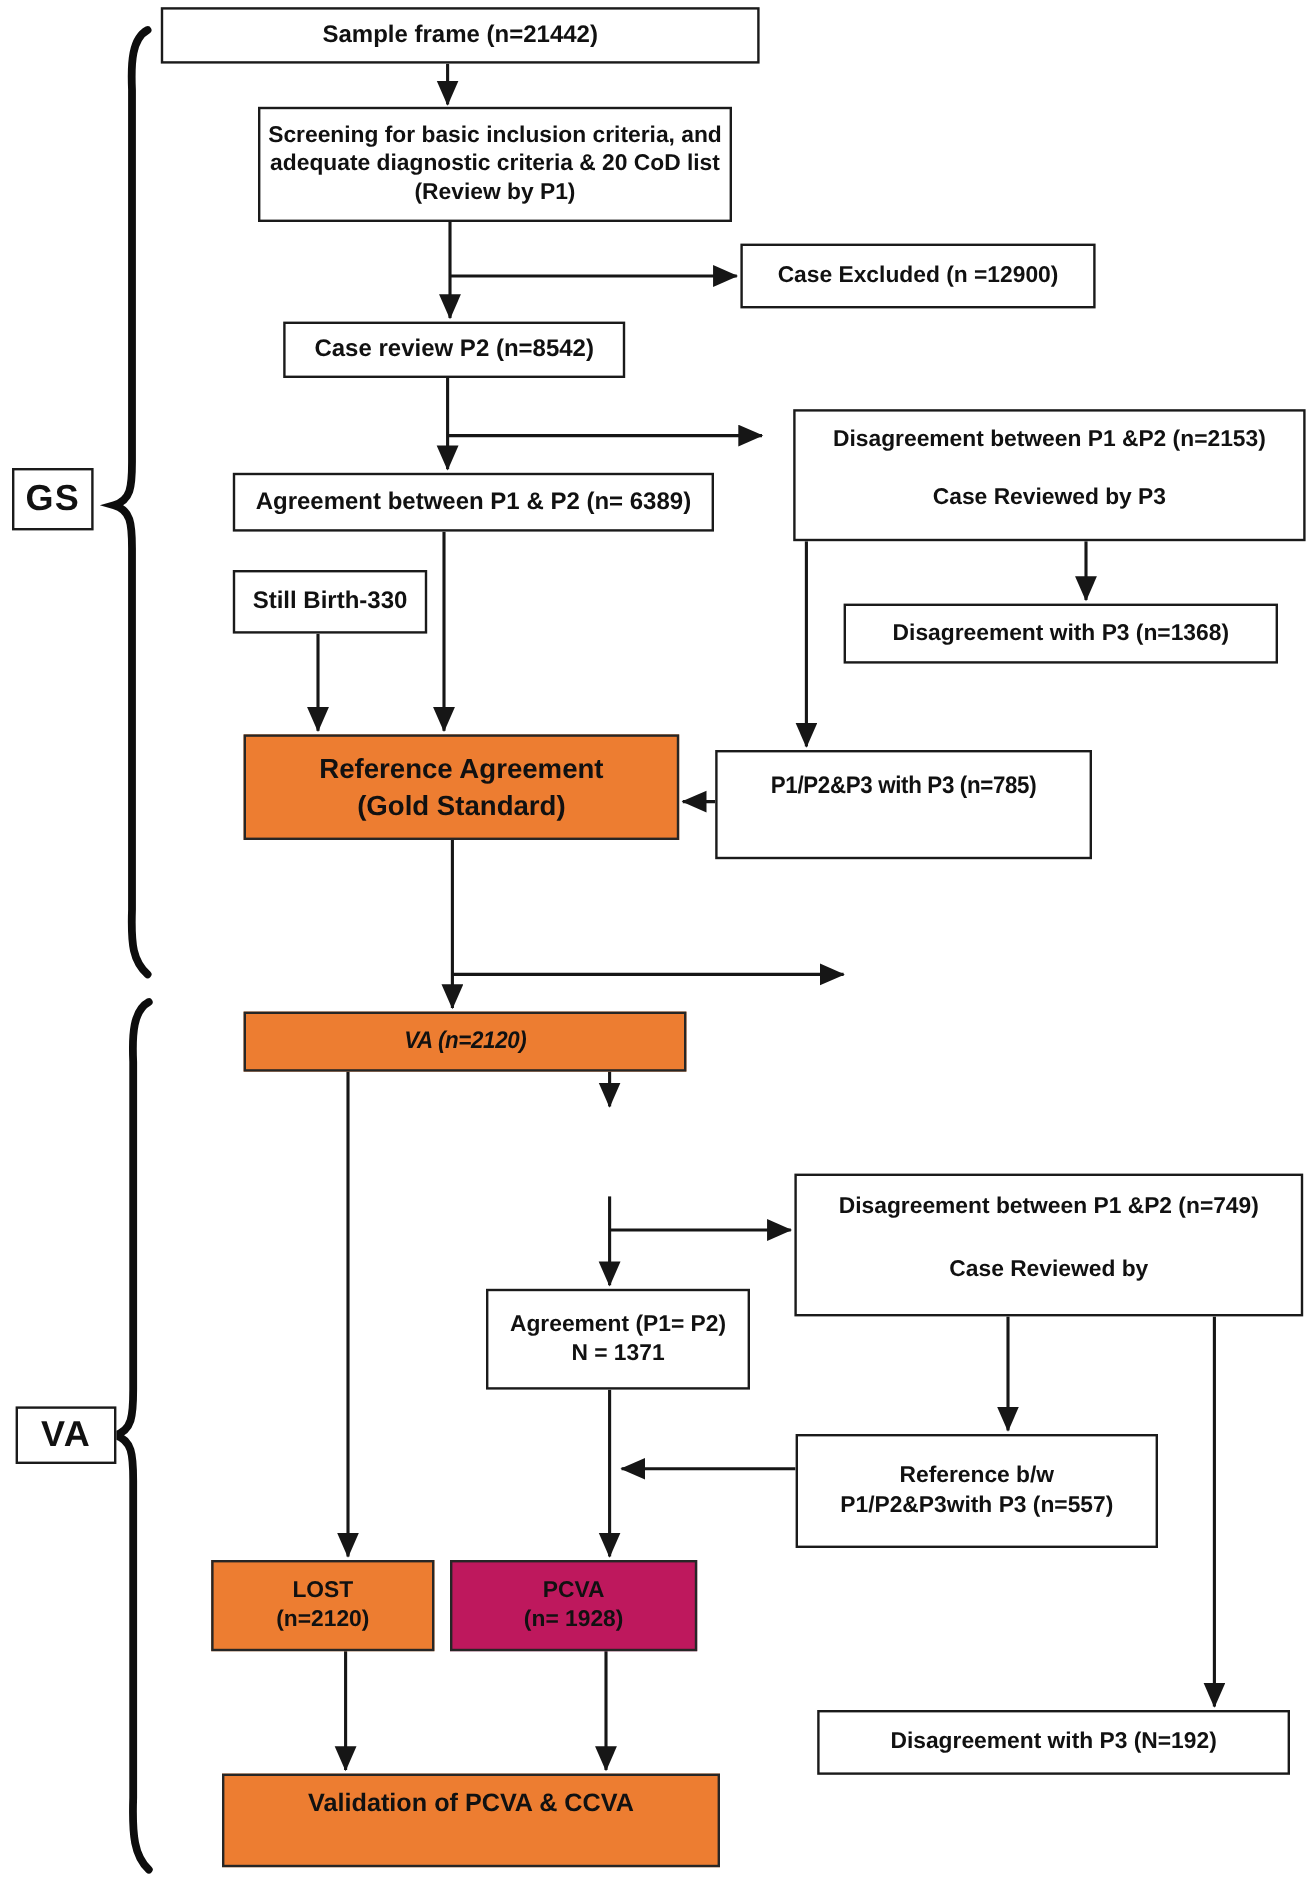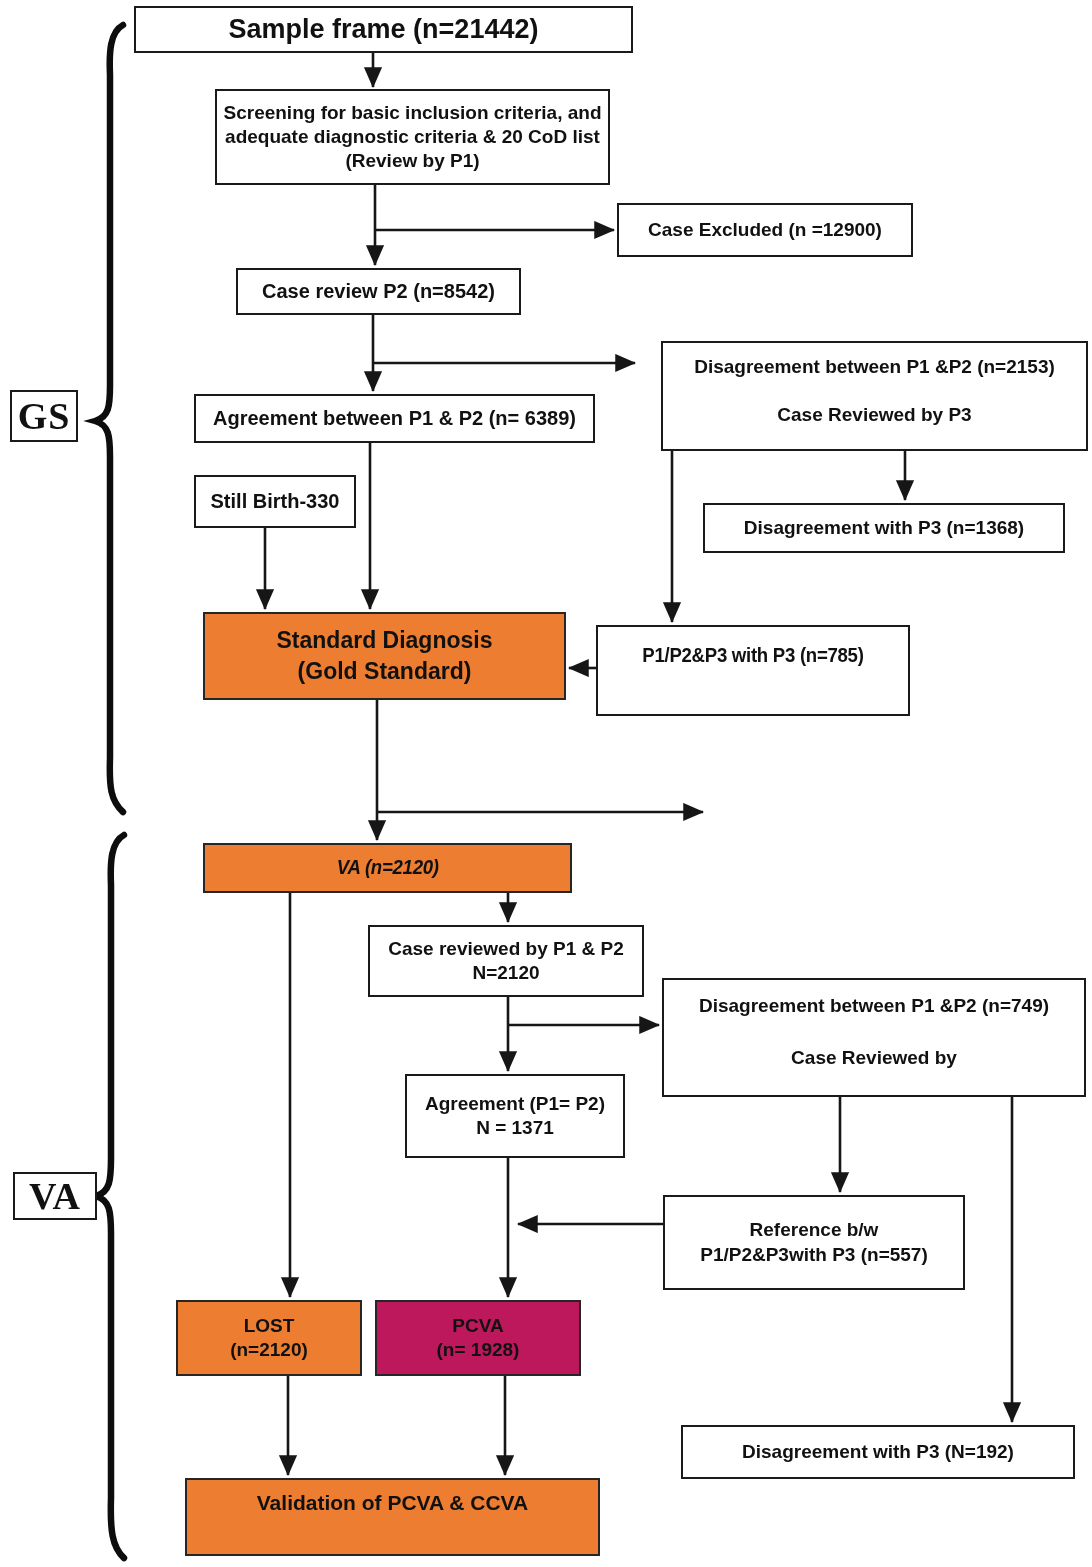--- a/index.html
+++ b/index.html
@@ -25,25 +25,25 @@
     justify-content:center;
     text-align:center;
     padding:2px 6px;
   }
   .orange{
     border-width:2.5px;
     border-color:#262626;
   }
   .toptext{justify-content:flex-start;}
   .narrow span{display:inline-block;transform:scaleX(0.93);letter-spacing:-0.3px;}
-  .seclabel{font-size:38px;letter-spacing:1px;font-family:Liberation Serif, serif;}
+  .seclabel{font-size:30px;letter-spacing:1px;}
   #svglayer{position:absolute;left:0;top:0;width:1092px;height:1567px;pointer-events:none;}
 
   
-  #n-sample-frame      {left:134px;top:6px;   width:499px;height:47px;font-size:27px;}
+  #n-sample-frame      {left:134px;top:6px;   width:499px;height:47px;font-size:20px;}
   #n-screening         {left:215px;top:89px;  width:395px;height:96px;}
   #n-case-excluded     {left:617px;top:203px; width:296px;height:54px;}
   #n-case-review-p2    {left:236px;top:268px; width:285px;height:47px;font-size:20px;}
   #n-disagreement-gs   {left:638px;top:341px; width:427px;height:110px;padding-top:12px;margin-left:23px;}
   #n-disagreement-gs .l2{margin-top:24px;}
   #n-agreement-gs      {left:194px;top:394px; width:401px;height:49px;font-size:20px;}
   #n-still-birth       {left:194px;top:475px; width:162px;height:53px;font-size:20px;}
   #n-disagreement-p3-gs{left:703px;top:503px; width:362px;height:50px;}
   #n-reference         {left:203px;top:612px; width:363px;height:88px;font-size:23px;line-height:1.35;}
   #n-p785              {left:596px;top:625px; width:314px;height:91px;padding-top:16px;font-size:20px;}
@@ -122,37 +122,33 @@
     <div class="l2">Case Reviewed by P3</div>
   </div>
 
   <div class="node" id="n-agreement-gs">Agreement between P1 &amp; P2 (n= 6389)</div>
 
   <div class="node" id="n-still-birth">Still Birth-330</div>
 
   <div class="node" id="n-disagreement-p3-gs">Disagreement with P3 (n=1368)</div>
 
   <div class="node orange" id="n-reference" style="background: rgb(237, 125, 49);">
-    <div>Standard Diagnosis</div>
+    <div>Reference Agreement</div>
     <div>(Gold Standard)</div>
   </div>
 
   <div class="node toptext narrow" id="n-p785">
     <span>P1/P2&amp;P3 with P3 (n=785)</span>
   </div>
 
 
   <div class="node orange narrow" id="n-va" style="background: rgb(237, 125, 49); font-style: italic;">
     <span>VA (n=2120)</span>
   </div>
 
-  <div class="node" id="n-case-reviewed-va">
-    <div>Case reviewed by P1 &amp; P2</div>
-    <div>N=2120</div>
-  </div>
 
   <div class="node toptext" id="n-disagreement-va">
     <div class="l1">Disagreement between P1 &amp;P2 (n=749)</div>
     <div class="l2">Case Reviewed by</div>
   </div>
 
   <div class="node" id="n-agreement-1371">
     <div>Agreement (P1= P2)</div>
     <div>N = 1371</div>
   </div>

